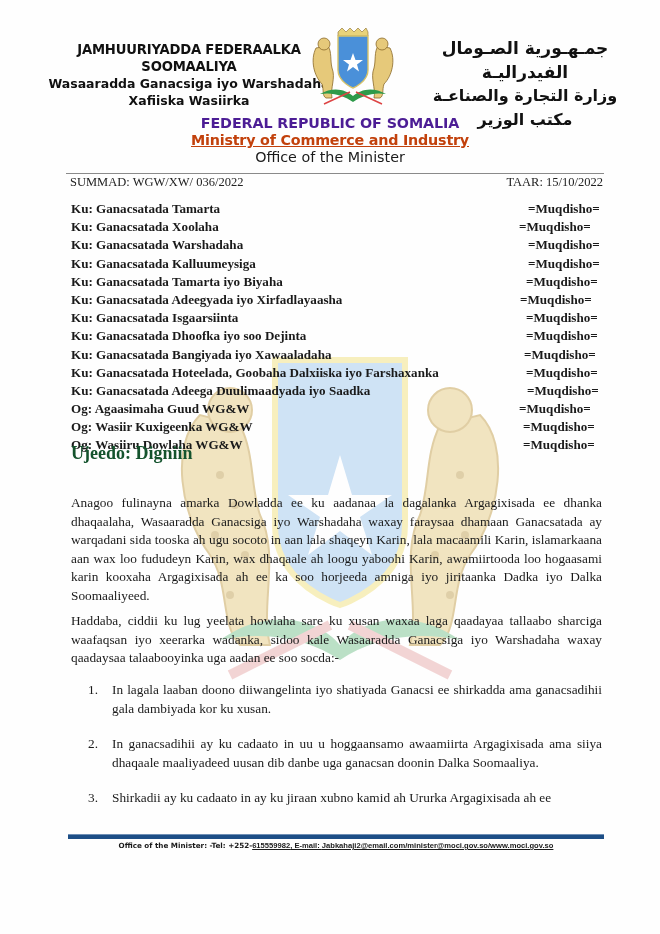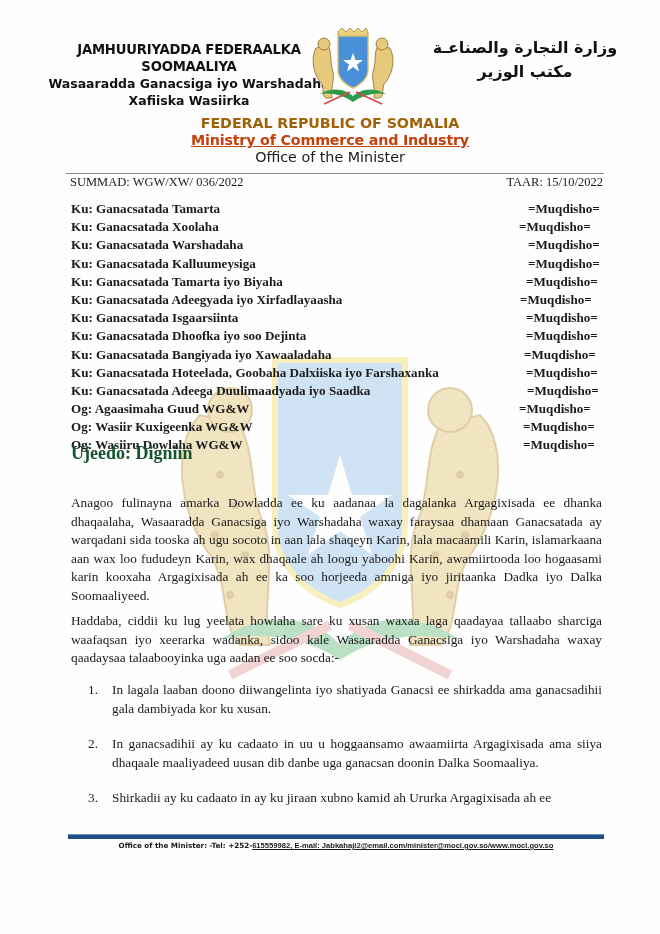--- a/index.html
+++ b/index.html
@@ -13,21 +13,21 @@
     .hdr-left .l3 { font-size: 12.5px; line-height: 17px; font-weight: 600; }
 
     .hdr-right { position: absolute; left: 400px; top: 36px; width: 250px; text-align: center; font-family: "DejaVu Sans", sans-serif; color: #111; direction: rtl; }
     .hdr-right .a1 { font-size: 17px; font-weight: bold; line-height: 24px; }
     .hdr-right .a2 { font-size: 16px; font-weight: bold; line-height: 24px; }
     .hdr-right .a3 { font-size: 16px; font-weight: bold; line-height: 24px; }
 
     .emblem { position: absolute; left: 310px; top: 26px; width: 86px; height: 80px; }
 
     .hdr-center { position: absolute; left: 150px; top: 115px; width: 360px; text-align: center; font-family: "DejaVu Sans", sans-serif; }
-    .hdr-center .c1 { font-size: 14.3px; font-weight: bold; line-height: 17px; color: #a16207; letter-spacing: -0.1px; }
+    .hdr-center .c1 { font-size: 14.3px; font-weight: bold; line-height: 17px; color: #4c1d95; letter-spacing: -0.1px; }
     .hdr-center .c2 { font-size: 14.3px; font-weight: bold; line-height: 17px; color: #c2410c; letter-spacing: -0.2px; text-decoration: underline; }
     .hdr-center .c3 { font-size: 14.3px; line-height: 17px; color: #1a1a1a; }
 
     .rule-top { position: absolute; left: 66px; top: 173px; width: 538px; height: 1px; background: #8a8a8a; }
     .ref { position: absolute; left: 70px; top: 175px; font-size: 12.5px; color: #222; }
     .date { position: absolute; right: 57px; top: 175px; font-size: 12.5px; color: #222; }
 
     
     .watermark { position: absolute; left: 160px; top: 355px; width: 360px; height: 330px; opacity: 0.55; }
 
@@ -103,20 +103,21 @@
       <circle cx="72" cy="18" r="6"></circle>
     </g>
     <path d="M28 6 L32 2 L36 6 L40 2 L44 6 L48 2 L52 6 L56 2 L58 6 L58 10 L28 10 Z" fill="#e8d37a" stroke="#8a6a2a" stroke-width="0.6"></path>
     <path d="M28 10 L58 10 L58 44 C58 56 43 62 43 62 C43 62 28 56 28 44 Z" fill="#4a90d9" stroke="#d6c36a" stroke-width="1.4"></path>
     <polygon points="43,27 45.5,34 53,34 47,38.5 49,45.5 43,41 37,45.5 39,38.5 33,34 40.5,34" fill="#ffffff"></polygon>
     <path d="M10 68 C24 60 36 64 43 70 C50 64 62 60 76 68 C62 66 52 70 43 76 C34 70 24 66 10 68 Z" fill="#2e9a4a"></path>
     <path d="M14 78 L40 66 M72 78 L46 66" stroke="#d44" stroke-width="1.5"></path>
   </svg>
 
   <div class="hdr-right">
+    <div class="a1">جمـهـورية الصـومال الفيدراليـة</div>
     <div class="a2">وزارة التجارة والصناعـة</div>
     <div class="a3">مكتب الوزير</div>
   </div>
 
   <div class="hdr-center">
     <div class="c1">FEDERAL REPUBLIC OF SOMALIA</div>
     <div class="c2">Ministry of Commerce and Industry</div>
     <div class="c3">Office of the Minister</div>
   </div>
 

